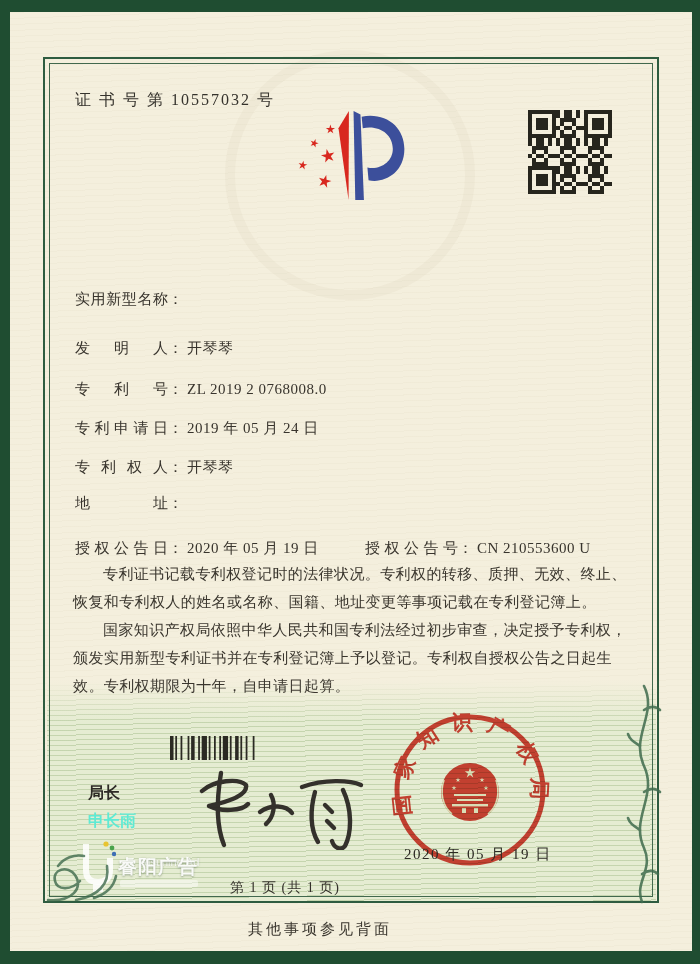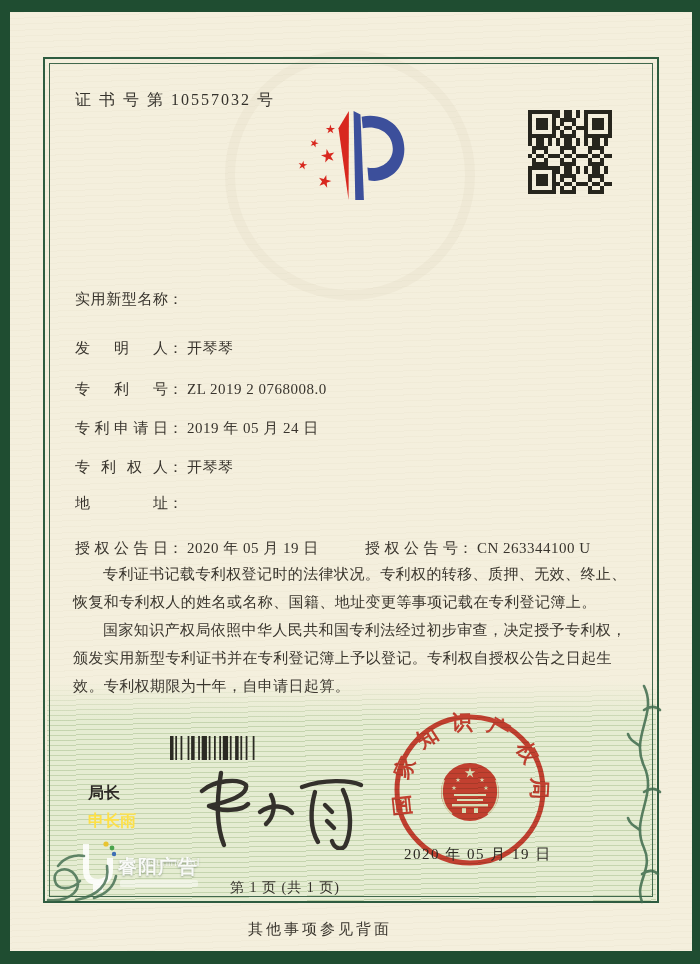--- a/index.html
+++ b/index.html
@@ -32,21 +32,21 @@
   .fval{flex:1;padding-left:4px;letter-spacing:.5px;}
   .fval2w{flex:none;width:182px;}
   .paras{position:absolute;left:73px;top:560px;width:560px;font-size:15px;line-height:28px;
          color:#3a362e;letter-spacing:.4px;}
   .paras p{margin:0;text-indent:2em;}
   .barcode{position:absolute;left:170px;top:736px;}
   .seal{position:absolute;left:390px;top:710px;mix-blend-mode:multiply;opacity:.93;}
   .seal-date{position:absolute;left:404px;top:845px;font-size:15px;letter-spacing:1.5px;color:#2c2a24;}
   .sig-title{position:absolute;left:88px;top:783px;font-size:16px;font-weight:600;color:#2e2b26;
              font-family:"Liberation Sans","DejaVu Sans",sans-serif;}
-  .sig-name{position:absolute;left:88px;top:811px;font-size:16px;font-weight:600;color:#fde047;
+  .sig-name{position:absolute;left:88px;top:811px;font-size:16px;font-weight:600;color:#5eead4;
             font-family:"Liberation Sans","DejaVu Sans",sans-serif;}
   .signature{position:absolute;left:183px;top:755px;}
   .wm{position:absolute;left:80px;top:840px;width:160px;height:64px;
       font-family:"Liberation Sans","DejaVu Sans",sans-serif;}
   .wm-en{position:absolute;left:60px;top:16px;font-size:11px;color:rgba(255,255,255,.85);
          text-shadow:0 0 2px rgba(90,110,80,.4);}
   .wm-cn{position:absolute;left:38px;top:14px;font-size:19px;font-weight:700;color:rgba(255,255,255,.92);
          text-shadow:0 1px 2px rgba(90,110,80,.55);letter-spacing:1px;}
   .wm-tag{position:absolute;left:40px;top:40px;width:78px;height:7px;border-radius:2px;
           background:rgba(255,255,255,.45);}
@@ -364,21 +364,21 @@
   <div class="frow" style="top:492px">
     <span class="flabel">地址</span>
       <span class="fcolon">：</span>
   </div>
   <div class="frow" style="top:537px">
     <span class="flabel">授权公告日</span>
       <span class="fcolon">：</span>
     <span class="fval fval2w">2020 年 05 月 19 日</span>
     <span class="flabel">授权公告号</span>
       <span class="fcolon">：</span>
-    <span class="fval">CN 263344100 U</span>
+    <span class="fval">CN 210553600 U</span>
   </div>
 
   <div class="paras">
     <p>专利证书记载专利权登记时的法律状况。专利权的转移、质押、无效、终止、恢复和专利权人的姓名或名称、国籍、地址变更等事项记载在专利登记簿上。</p>
     <p>国家知识产权局依照中华人民共和国专利法经过初步审查，决定授予专利权，颁发实用新型专利证书并在专利登记簿上予以登记。专利权自授权公告之日起生效。专利权期限为十年，自申请日起算。</p>
   </div>
 
   <svg class="barcode" width="88" height="24">
       <rect x="0.00" y="0" width="3.52" height="24" fill="#2b2a23"></rect>
       <rect x="5.28" y="0" width="1.76" height="24" fill="#2b2a23"></rect>

